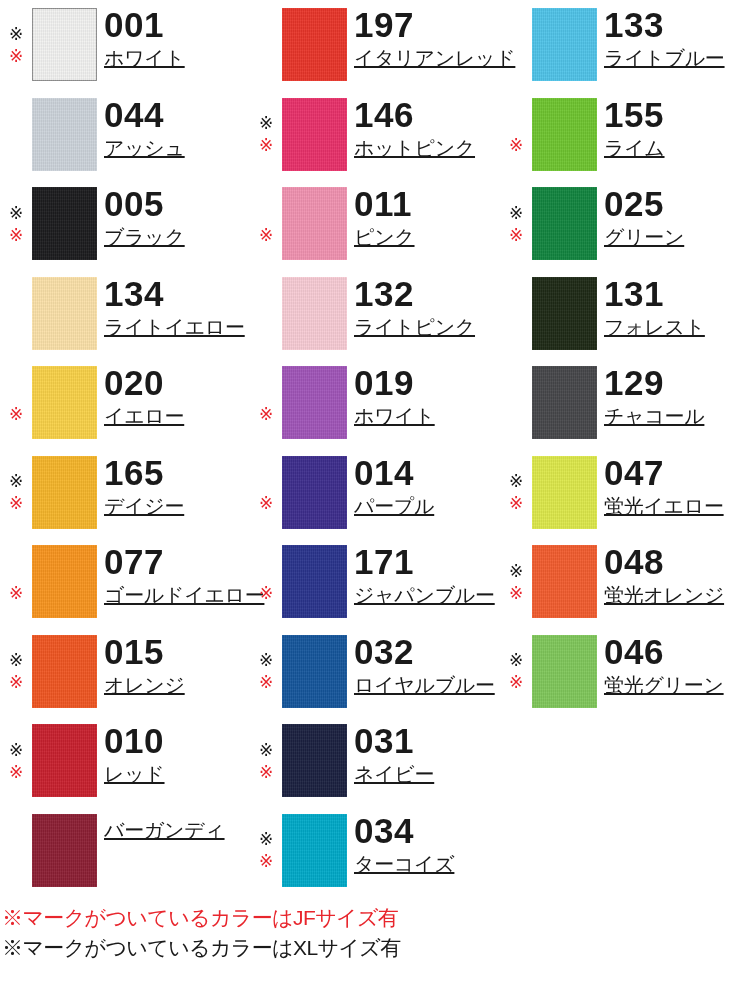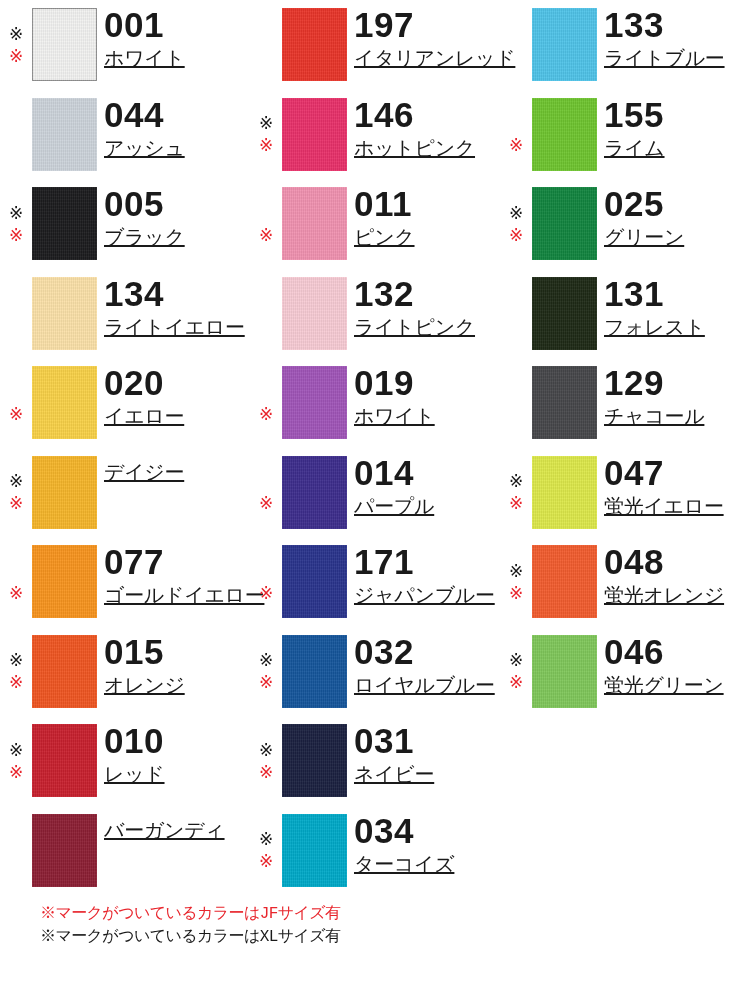--- a/index.html
+++ b/index.html
@@ -102,26 +102,25 @@
     text-decoration: underline;
   }
   .footer {
     position: absolute;
     left: 0;
     top: 903px;
     width: 750px;
     padding-left: 2px;
   }
   .footnote {
-    font-size: 16px;
+    font-size: 21px;
     line-height: 1.42;
     white-space: nowrap;
-    font-family: Liberation Mono, monospace;
+    font-family: Liberation Sans, sans-serif;
     letter-spacing: -0.6px;
-    margin-left: 38px;
   }
   .footnote.jf { color: #e8262d; }
   .footnote.xl { color: #1a1a1a; }
 </style>
 </head>
 <body>
 
 <div id="color-chart">
   <div class="grid" id="grid">
       <div class="column">
@@ -192,20 +191,21 @@
         </div>
         <div class="color-row">
           <div class="marks">
             <span class="mark mark-xl">※</span>
             <span class="mark mark-jf">※</span>
           </div>
           <div class="swatch" style="background: rgb(245, 181, 42);">
             <div class="tex"></div>
           </div>
           <div class="info">
+            <div class="code">165</div>
             <div class="cname">デイジー</div>
           </div>
         </div>
         <div class="color-row">
           <div class="marks">
             <span class="mark mark-xl blank">※</span>
             <span class="mark mark-jf">※</span>
           </div>
           <div class="swatch" style="background: rgb(247, 148, 30);">
             <div class="tex"></div>

